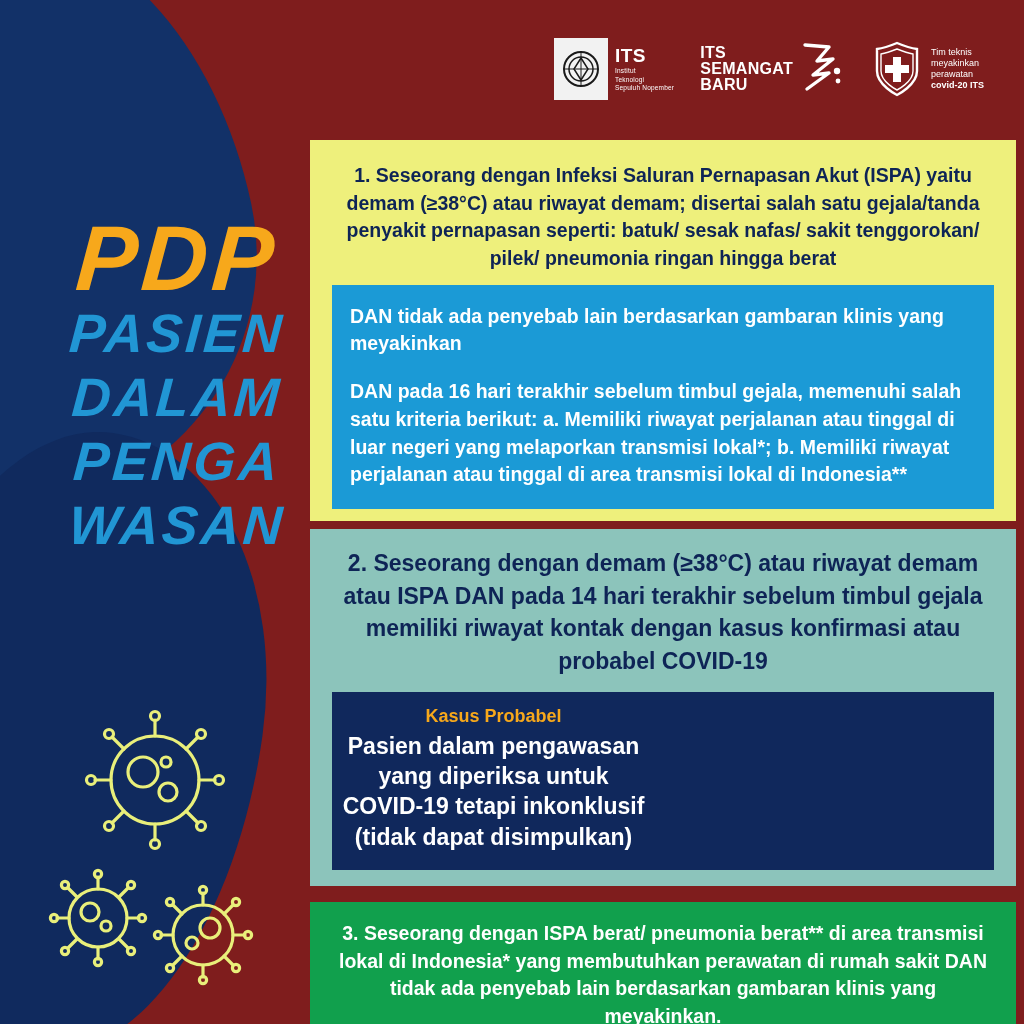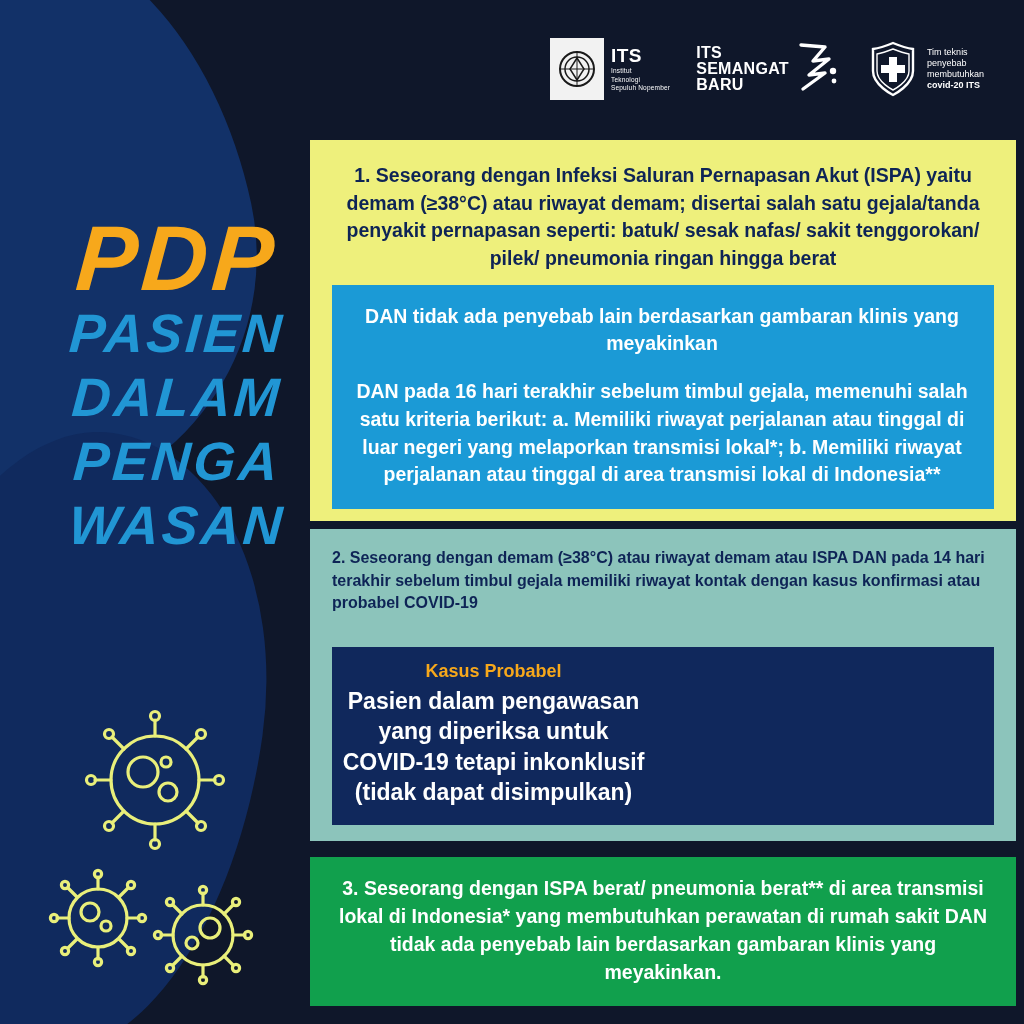--- a/index.html
+++ b/index.html
@@ -5,21 +5,21 @@
   * { box-sizing: border-box; margin: 0; padding: 0; }
   html, body {
     width: 1024px; height: 1024px;
     background: #0d2150;
     font-family: "Liberation Sans", sans-serif;
     overflow: hidden;
   }
   .poster {
     position: relative;
     width: 1024px; height: 1024px;
-    background: #0f172a;
+    background: #7f1d1d;
     overflow: hidden;
     text-decoration: underline;
   }
   
   .blob1 {
     position: absolute;
     left: -170px; top: -60px;
     width: 420px; height: 560px;
     background: #123168;
     border-radius: 55% 45% 60% 40% / 50% 55% 45% 50%;
@@ -127,40 +127,40 @@
     text-align: center;
     line-height: 1.42;
   }
   .inner-blue {
     background: #1b9ad6;
     color: #ffffff;
     margin-top: 12px;
     padding: 18px 20px 20px 18px;
     font-size: 19.5px;
     font-weight: 700;
-    text-align: center;
     line-height: 1.42;
   }
   .inner-blue .para + .para { margin-top: 20px; }
 
   .card-teal {
     background: #8cc4bb;
     color: #0e2456;
     margin-top: 8px;
     padding: 18px 22px 16px 22px;
   }
   .card-teal .txt {
-    font-size: 16px;
-    font-weight: 700;
+    font-size: 23px;
+    font-weight: 700;
+    text-align: center;
     line-height: 1.42;
   }
   .cases {
     display: flex;
     gap: 12px;
-    margin-top: 32px;
+    margin-top: 14px;
     background: #10285c;
     padding: 14px 10px 18px 2px;
   }
   .case {
     flex: 1;
     text-align: center;
     color: #ffffff;
     padding: 0 8px;
   }
   .case .case-title {
@@ -233,22 +233,22 @@
     <div class="logo-tim">
       <div class="tim-shield">
         <svg width="52" height="56" viewBox="0 0 52 56">
           <path d="M26 2 C14 7 6 8 6 8 L6 30 C6 44 26 54 26 54 C26 54 46 44 46 30 L46 8 C46 8 38 7 26 2 Z" fill="none" stroke="#ffffff" stroke-width="2.4"></path>
           <path d="M26 8 C16 12 10 13 10 13 L10 30 C10 41 26 49 26 49 C26 49 42 41 42 30 L42 13 C42 13 36 12 26 8 Z" fill="none" stroke="#ffffff" stroke-width="1.4"></path>
           <path d="M22 16 H30 V24 H38 V32 H30 V41 H22 V32 H14 V24 H22 Z" fill="#ffffff"></path>
         </svg>
       </div>
       <div class="tim-text">
         <div>Tim teknis</div>
-        <div>penyebab</div>
-        <div>membutuhkan</div>
+        <div>meyakinkan</div>
+        <div>perawatan</div>
         <div class="bold">covid-20 ITS</div>
       </div>
     </div>
   </div>
 
   <div class="title-block">
     <div class="t-pdp">PDP</div>
     <div class="t-line">PASIEN</div>
     <div class="t-line">DALAM</div>
     <div class="t-line">PENGA</div>

